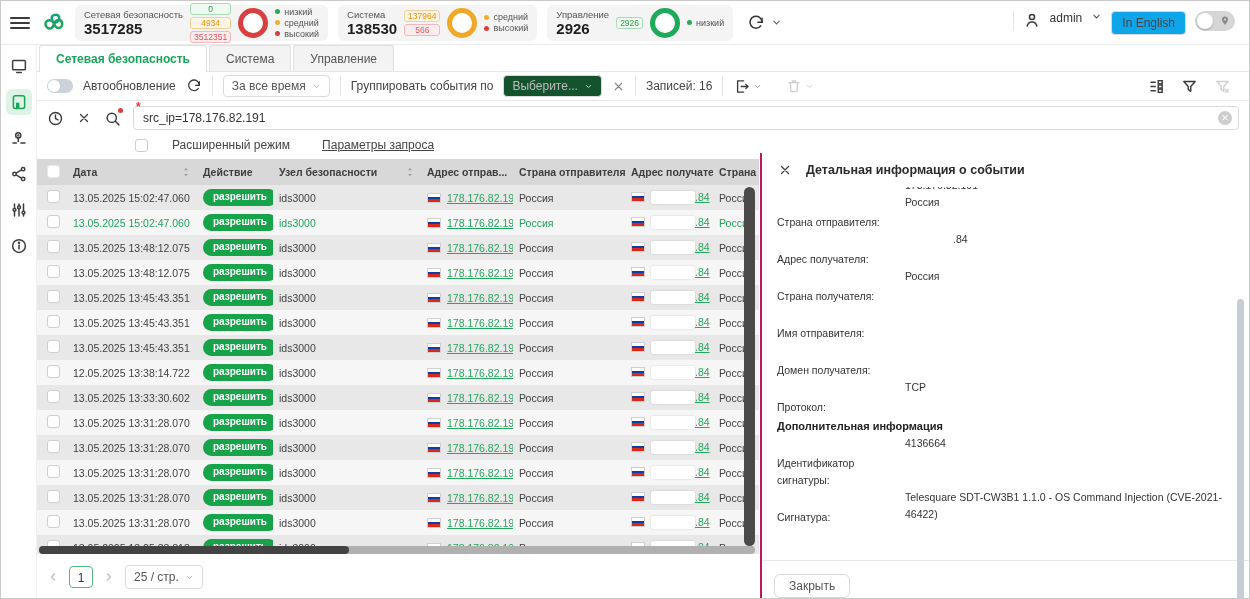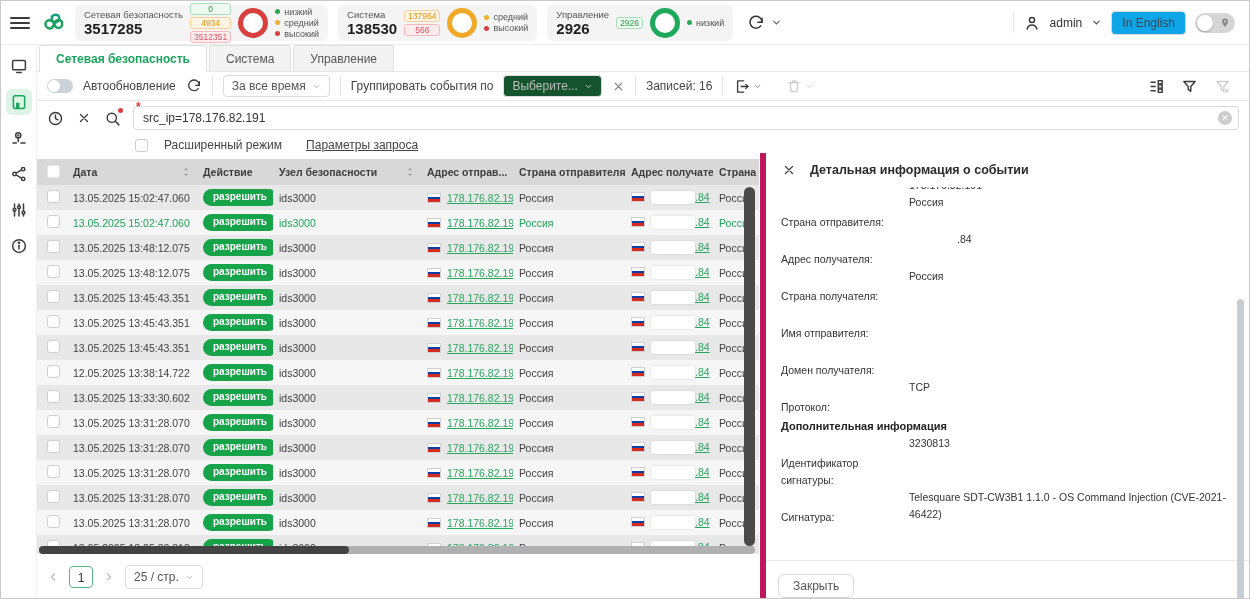--- a/index.html
+++ b/index.html
@@ -25,21 +25,21 @@
   .stat-badges { display:flex; flex-direction:column; gap:2px; justify-content:center; }
   .badge { font-size:8.5px; line-height:10px; padding:0 3px; border:1px solid; border-radius:3px; text-align:center; white-space:nowrap; }
   .badge.green  { color:#2f9e44; border-color:#a9dcb8; background:#edf9f1; }
   .badge.orange { color:#e8930c; border-color:#f3d09a; background:#fdf4e4; }
   .badge.red    { color:#e05260; border-color:#f5b6bc; background:#fdeced; }
   .donut { width:30px; height:30px; border-radius:50%; border:5px solid; display:inline-block; background:#fff; }
   .stat-legend { display:flex; flex-direction:column; justify-content:center; gap:1px; }
   .legend-item { display:flex; align-items:center; gap:4px; font-size:9px; color:#555; line-height:10px; white-space:nowrap; }
   .legend-dot { width:5px; height:5px; border-radius:50%; display:inline-block; }
   .tb-refresh { display:flex; align-items:center; gap:6px; margin-left:14px; cursor:pointer; }
-  .topbar-right { margin-left:auto; display:flex; align-items:center; gap:9px; padding-right:14px; }
+  .topbar-right { margin-left:auto; display:flex; gap:9px; padding-right:14px; }
   .admin-name { font-size:12px; color:#333; }
   .lang-btn { font-size:12px; color:#444; background:#0ea5e9; border:1px solid #d9d9d9; border-radius:4px; padding:4px 10px; cursor:pointer; font-family:inherit; }
   .theme-toggle { width:40px; height:20px; border-radius:10px; background:#d6d6d6; position:relative; display:inline-block; cursor:pointer; }
   .theme-toggle .knob { position:absolute; left:2px; top:2px; width:16px; height:16px; border-radius:50%; background:#fff; box-shadow:0 1px 2px rgba(0,0,0,.25); }
   .theme-toggle svg { position:absolute; right:4px; top:4px; }
 
   
   .sidebar { position:absolute; top:44px; left:0; width:36px; bottom:0; border-right:1px solid #f0f0f0; display:flex; flex-direction:column; align-items:center; padding-top:8px; gap:10px; background:#fff; z-index:4; }
   .side-item { width:26px; height:26px; border-radius:6px; display:flex; align-items:center; justify-content:center; color:#3d3d3d; cursor:pointer; }
   .side-item.active { background:#ddf3e5; color:#1ba55c; }
@@ -62,21 +62,21 @@
 
   .searchrow { padding:5px 10px 0 10px; }
   .search-line1 { display:flex; align-items:center; gap:12px; }
   .search-icons { display:flex; align-items:center; gap:13px; color:#3a3a3a; }
   .search-mag { position:relative; }
   .search-mag .dot { position:absolute; right:-2px; top:-2px; width:5px; height:5px; border-radius:50%; background:#e03a3a; }
   .input-wrap { position:relative; flex:1; }
   .req { position:absolute; left:3px; top:-6px; color:#e03a3a; font-size:12px; font-weight:bold; z-index:2; }
   .search-input { width:100%; height:24px; border:1px solid #d9d9d9; border-radius:4px; font-size:12px; color:#333; padding:0 26px 0 9px; font-family:inherit; outline:none; }
   .clear-btn { position:absolute; right:7px; top:5px; width:14px; height:14px; border-radius:50%; background:#cdcdcd; color:#fff; font-size:9px; line-height:14px; text-align:center; cursor:pointer; }
-  .search-line2 { display:flex; align-items:center; gap:16px; margin:6px 0 0 88px; font-size:12px; color:#444; height:18px; }
+  .search-line2 { display:flex; align-items:center; gap:24px; margin:6px 0 0 88px; font-size:12px; color:#444; height:18px; }
   .checkbox { width:13px; height:13px; border:1px solid #cfcfcf; border-radius:3px; background:#fff; display:inline-block; cursor:pointer; flex:none; }
   .params-link { color:#444; text-decoration:underline; cursor:pointer; margin-left:8px; }
 
   
   .grid-area { position:absolute; left:0; top:114px; width:722px; height:395px; overflow:hidden; }
   table { border-collapse:collapse; table-layout:fixed; width:722px; font-size:10.5px; }
   thead th { background:#d8d8d8; height:26px; font-size:10.5px; font-weight:bold; color:#3d3d3d; text-align:left; padding:0 6px; white-space:nowrap; overflow:hidden; }
   thead th .th-inner { display:flex; align-items:center; justify-content:space-between; gap:2px; }
   tbody td { height:25px; padding:0 6px; white-space:nowrap; overflow:hidden; color:#3f3f3f; }
   tbody tr:nth-child(odd)  td { background:#e8e8e8; }
@@ -92,21 +92,21 @@
   .hscroll { position:absolute; left:2px; top:501px; width:716px; height:8px; background:#b0b0b0; border-radius:4px; }
   .hscroll .thumb { width:310px; height:8px; background:#434343; border-radius:4px; cursor:pointer; }
 
   
   .pagination { position:absolute; left:0; top:518px; height:28px; display:flex; align-items:center; gap:10px; padding-left:10px; font-size:12px; }
   .pg-btn { color:#bdbdbd; cursor:pointer; display:flex; align-items:center; }
   .pg-page { width:24px; height:22px; border:1px solid #58b884; border-radius:4px; text-align:center; line-height:22px; color:#333; cursor:pointer; background:#fff; }
   .pg-size { height:24px; }
 
   
-  .panel { position:absolute; left:723px; top:108px; right:0; bottom:0; border-left:6px solid #be185d; background:#fff; display:flex; flex-direction:column; }
+  .panel { position:absolute; left:723px; top:108px; right:0; bottom:0; border-left:2px solid #be185d; background:#fff; display:flex; flex-direction:column; }
   .panel-head { height:34px; display:flex; align-items:center; gap:14px; padding:0 16px; flex:none; }
   .panel-title { font-size:12.5px; font-weight:bold; color:#2b2b2b; }
   .panel-close { cursor:pointer; color:#444; display:flex; }
   .panel-body { flex:1; overflow:hidden; padding:0 22px 0 15px; position:relative; font-size:10.5px; }
   .clip-row { height:7px; overflow:hidden; }
   .clip-row .field { margin-top:-10px; }
   .field { display:flex; line-height:17px; }
   .field .flabel { width:128px; flex:none; color:#333;margin-top:20px; }
   .field .fvalue { color:#333; }
   .fheading { font-size:11px; font-weight:bold; color:#222; line-height:17px; margin-top:2px; }
@@ -674,21 +674,21 @@
           <span class="flabel">Домен получателя:</span>
           <span class="fvalue"></span>
         </div>
         <div class="field">
           <span class="flabel">Протокол:</span>
           <span class="fvalue">TCP</span>
         </div>
         <div class="fheading">Дополнительная информация</div>
         <div class="field">
           <span class="flabel">Идентификатор сигнатуры:</span>
-          <span class="fvalue">3230813</span>
+          <span class="fvalue">4136664</span>
         </div>
         <div class="field">
           <span class="flabel">Сигнатура:</span>
           <span class="fvalue">Telesquare SDT-CW3B1 1.1.0 - OS Command Injection (CVE-2021-46422)</span>
         </div>
         <div class="field" style="margin-top: 48px;">
           <span class="flabel">Тело сигнатуры:</span>
           <span class="fvalue"></span>
         </div>
         <div class="field" style="margin-top: 56px;">

